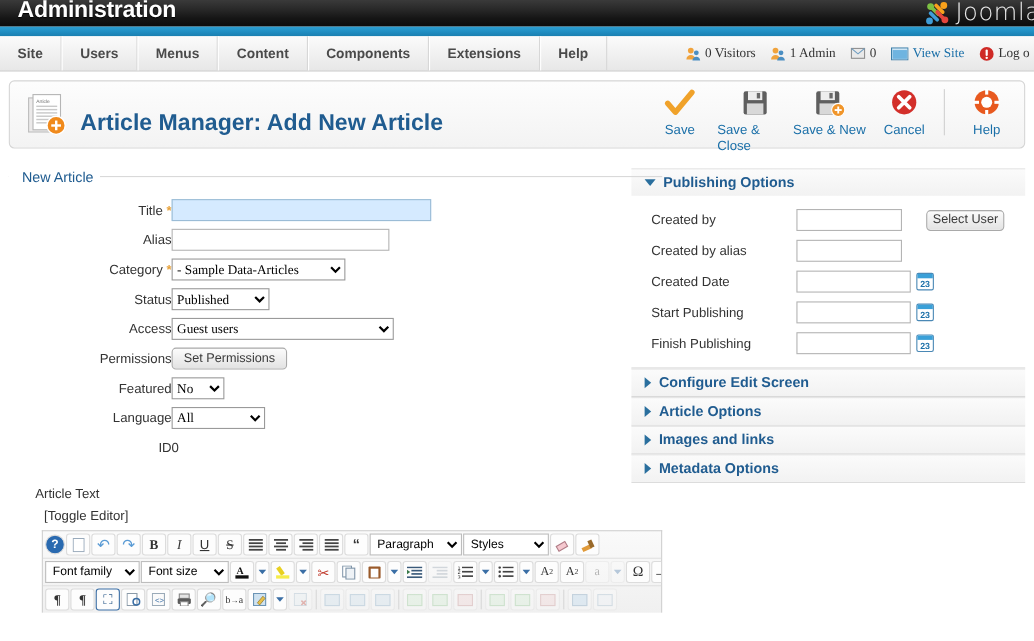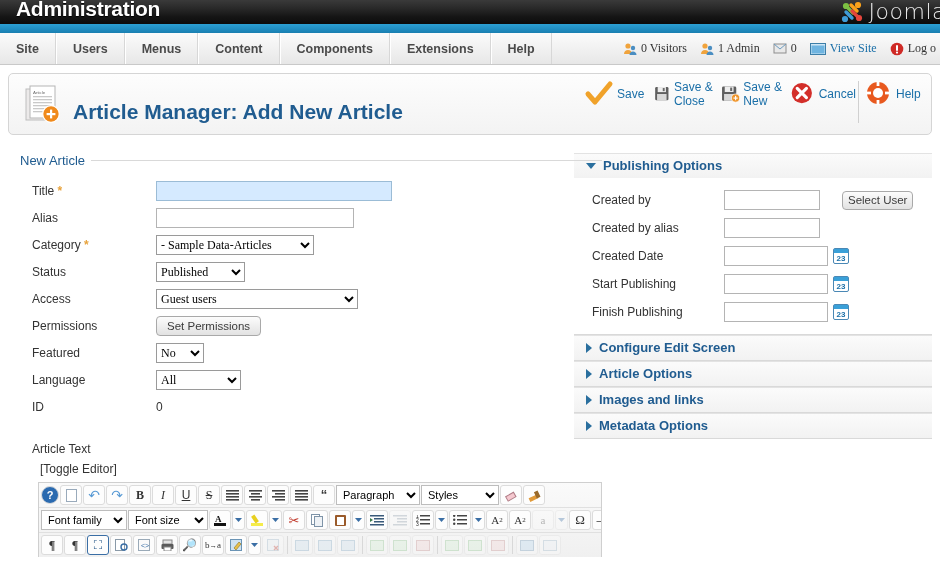--- a/index.html
+++ b/index.html
@@ -65,41 +65,41 @@
     margin:8px 8px 0 8px; height:62px;
     background:linear-gradient(to bottom,#fdfdfd,#f3f3f3);
     border:1px solid #d5d5d5; border-radius:5px;
     display:flex; align-items:center; position:relative;
   }
   .pageheader .htitle {
     color:#205c90; font-size:21px; font-weight:bold; margin-left:8px;margin-top:15px;
   }
   .toolbar { position:absolute; right:0px; top:4px; display:flex; align-items:flex-start; }
   .tbtn {
-    width:68px; display:flex; flex-direction:row; align-items:center;
+    width:68px; display:flex; flex-direction:column; align-items:center;
     gap:3px; cursor:pointer; padding-top:2px;
   }
   .tbtn .lbl { color:#1a6fa8; font-size:12px; }
   .tbsep { width:1px; height:42px; background:#d0d0d0; margin:3px 4px 0 2px; }
 
   
   .content { display:flex; padding:18px 8px 0 8px; gap:0; }
   .leftcol { width:556px; position:relative; }
   .rightcol { width:auto; flex:1; padding-left:10px; }
 
   fieldset.newarticle {
     border:none; border-top:1px solid #d9d9d9;
     margin:0; padding:10px 0 0 0; position:relative;
   }
   fieldset.newarticle legend {
     color:#205c90; font-size:13px; font-weight:normal; padding:0 6px 0 12px;
   }
 
   .frow { display:flex; align-items:center; height:26px; margin-bottom:1px; }
-  .flabel { width:148px; padding-left:24px; font-size:12px; color:#333; }
+  .flabel { width:148px; padding-left:24px; font-size:12px; color:#333;text-align:right; }
   .req { color:#e8a33d; font-weight:bold; }
 
   input.txt {
     height:20px; border:1px solid #b4b4b4; background:#fff;
     font-family:"Liberation Sans", sans-serif; font-size:12px;
     padding:1px 3px; outline:none;
   }
   input.txt.focused { background:#d5eaff; border-color:#9bbcd6; }
 
   select.sel {

